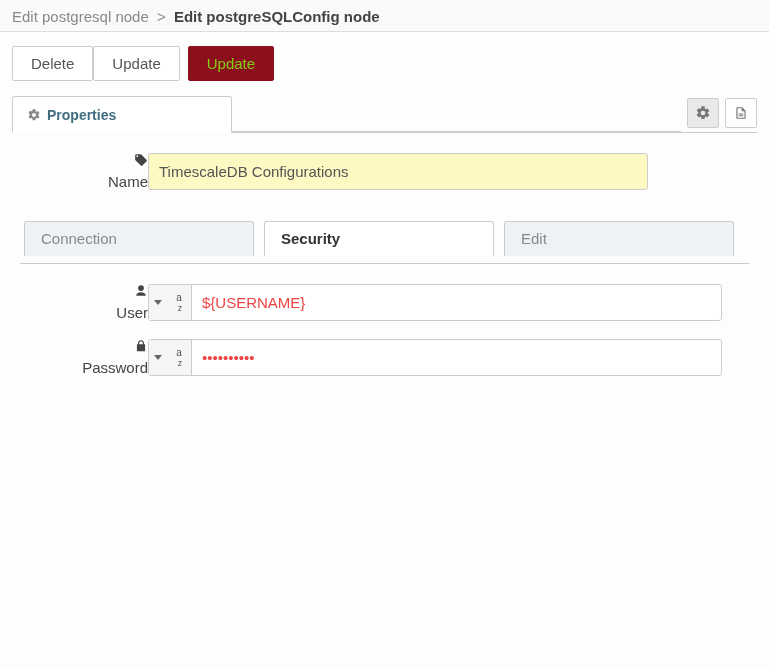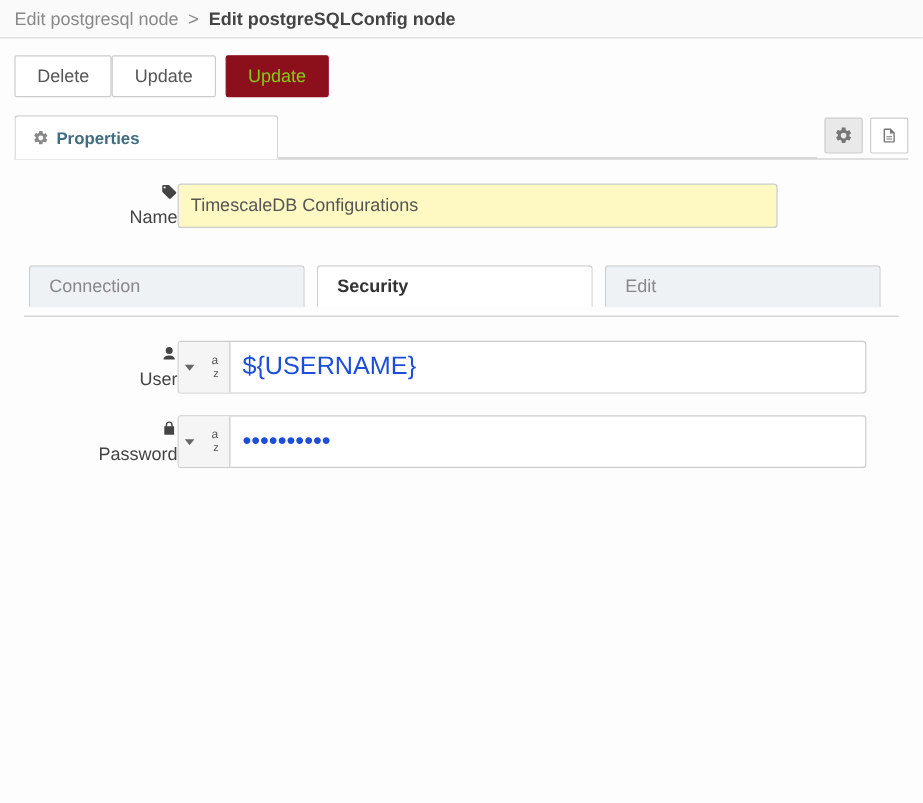--- a/index.html
+++ b/index.html
@@ -168,22 +168,22 @@
     font-size: 10px;
     color: #555;
     line-height: 10px;
     padding: 4px 2px;
   }
   .typed-prefix .az .z { font-size: 9px; margin-left: 2px; }
   .typed-input input {
     flex: 1;
     border: none;
     padding: 9px 10px;
-    font-size: 21px;
-    color: #1d4ed8;
+    font-size: 15px;
+    color: #ef4444;
     outline: none;
     background: transparent;
     font-family: inherit;
   }
   .caret-down {
     width: 0; height: 0;
     border-left: 4px solid transparent;
     border-right: 4px solid transparent;
     border-top: 5px solid #666;
   }

